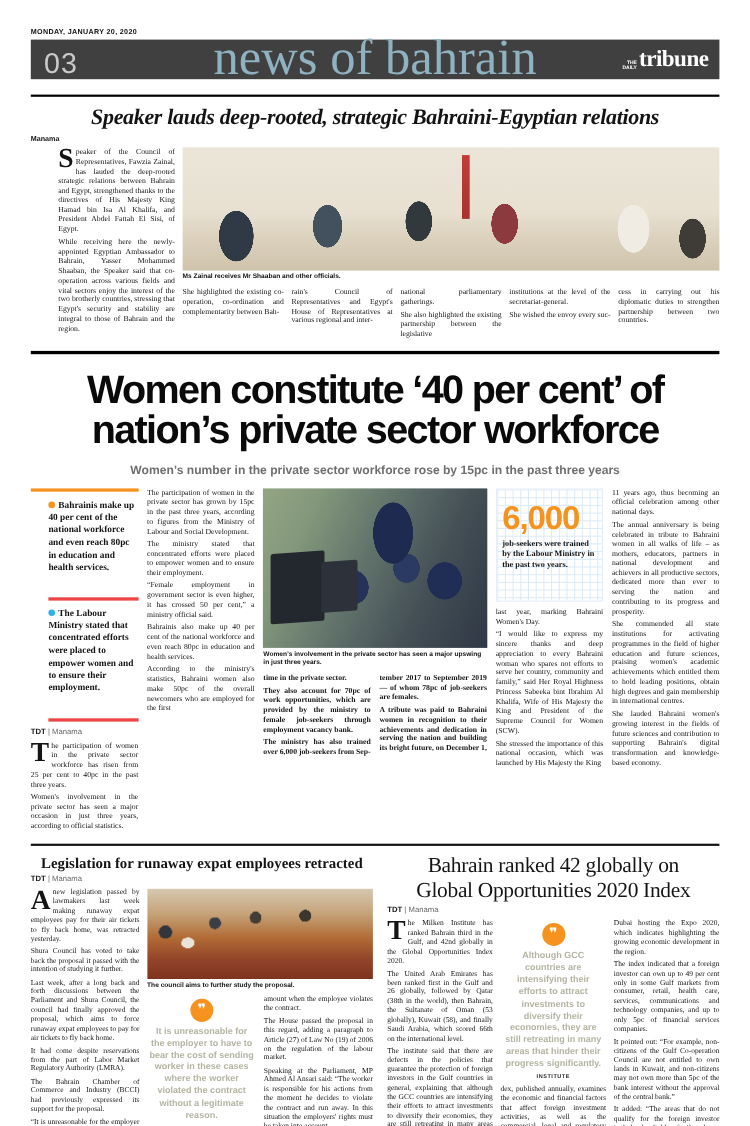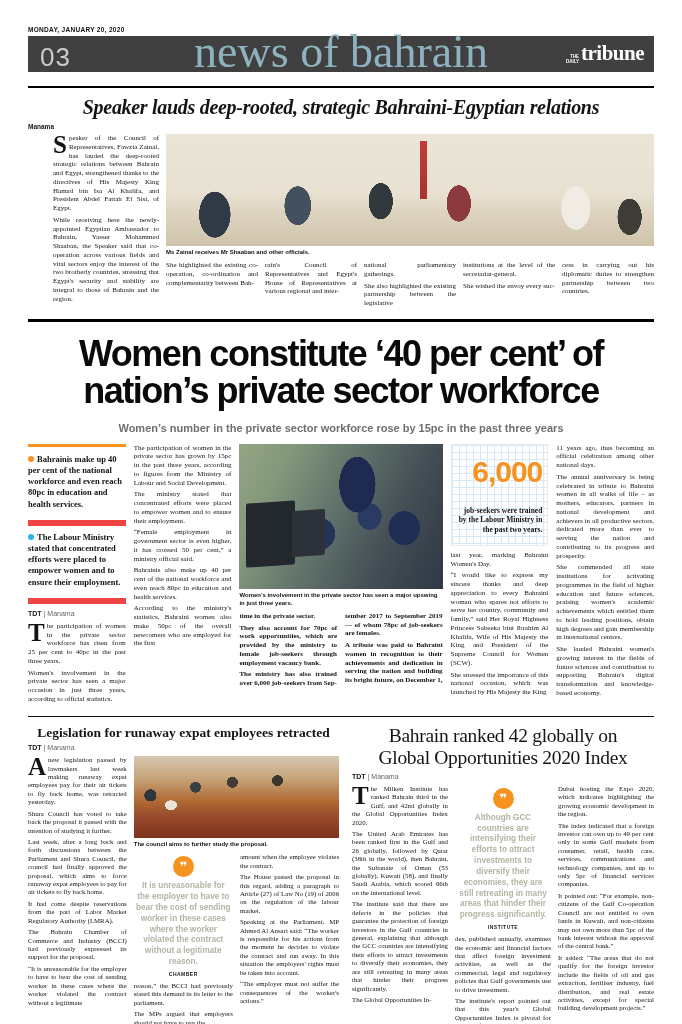--- a/index.html
+++ b/index.html
@@ -55,40 +55,40 @@
   .lead-head { text-align:center; font:bold 36px "Liberation Sans", sans-serif;
                letter-spacing:-1.5px; line-height:1.04; margin-top:13px; color:#0a0a0a; }
   .lead-sub { text-align:center; font:bold 11px "Liberation Sans", sans-serif; color:#6f6f6f; margin-top:12px; }
   .lead-body { display:flex; gap:8px; margin-top:10px; }
   .lcol { flex:1; min-width:0; }
   .lcol34 { flex:2.08; min-width:0; display:flex; flex-direction:column; }
   .lcol34-cols { display:flex; gap:8px;font-weight:bold; }
   .lcol34-cols > div { flex:1; min-width:0; }
   .sidebar { border-top:3px solid #f6921e; padding-top:7px; margin-bottom:4px; }
   .sb-item { font:bold 8.5px "Liberation Serif", serif; line-height:1.32;
-             border-bottom:6px solid #ef4444; padding-bottom:10px; margin-bottom:6px; }
+             border-bottom:3px solid #ef4444; padding-bottom:22px; margin-bottom:6px;margin-left:16px; }
   .sb-dot { display:inline-block; width:6px; height:6px; border-radius:50%; margin-right:3px; }
   .photo2 { height:145px; position:relative;
     background:
       radial-gradient(30px 46px at 58% 28%, #1e2a50 60%, transparent 61%),
       radial-gradient(24px 26px at 40% 62%, #253359 60%, transparent 61%),
       radial-gradient(26px 28px at 81% 58%, #202e55 60%, transparent 61%),
       radial-gradient(20px 22px at 64% 50%, #2b3a63 60%, transparent 61%),
       linear-gradient(115deg, #93a583 0%, #83977b 20%, #62736b 45%, #434e55 72%, #2f3845 100%); }
   .photo2::before { content:""; position:absolute; left:3%; bottom:16%; width:24%; height:44%;
       background:#23272e; border-radius:2px; transform:skewY(-4deg); }
   .photo2::after { content:""; position:absolute; left:26%; bottom:22%; width:16%; height:32%;
       background:#2d323a; border-radius:2px; transform:skewY(-4deg); }
   .statbox { background-color:#fff;
       background-image:linear-gradient(#d8e9f6 1px, transparent 1px),
                        linear-gradient(90deg, #d8e9f6 1px, transparent 1px);
-      background-size:7px 7px; border:1px solid #e4eef7; text-align:right;
-      padding:12px 5px 10px; margin-bottom:5px; }
+      background-size:7px 7px; border:1px solid #e4eef7; text-align:left;
+      padding:12px 5px 28px; margin-bottom:5px; }
   .statnum { font:bold 30px "Liberation Sans", sans-serif; color:#f6921e; letter-spacing:-1px; line-height:1; }
-  .stattext { font:bold 7.5px "Liberation Serif", serif; margin-top:19px; line-height:1.3; }
+  .stattext { font:bold 7.5px "Liberation Serif", serif; margin-top:2px; line-height:1.3; }
 
   
   .rule-mid { height:1.5px; background:#111; margin:9px 0 8px; }
   .bottom { display:flex; gap:13px; }
   .b-left { flex:1.03; min-width:0; }
   .b-right { flex:1; min-width:0; }
   .bl-head { text-align:center; font:bold 13.5px "Liberation Serif", serif; margin-bottom:3px; }
   .br-head { text-align:center; font:400 19.5px "Liberation Serif", serif; line-height:1.12;
              margin-bottom:4px; letter-spacing:-.3px; }
   .b-cols { display:flex; gap:7px; }

